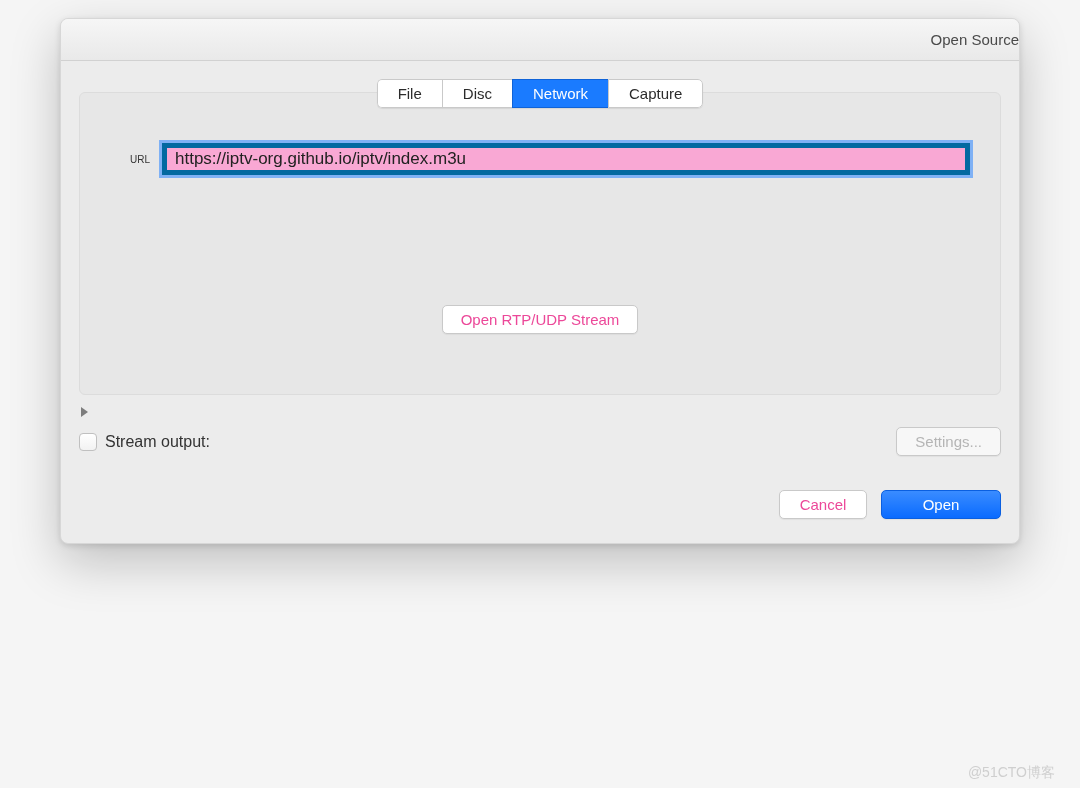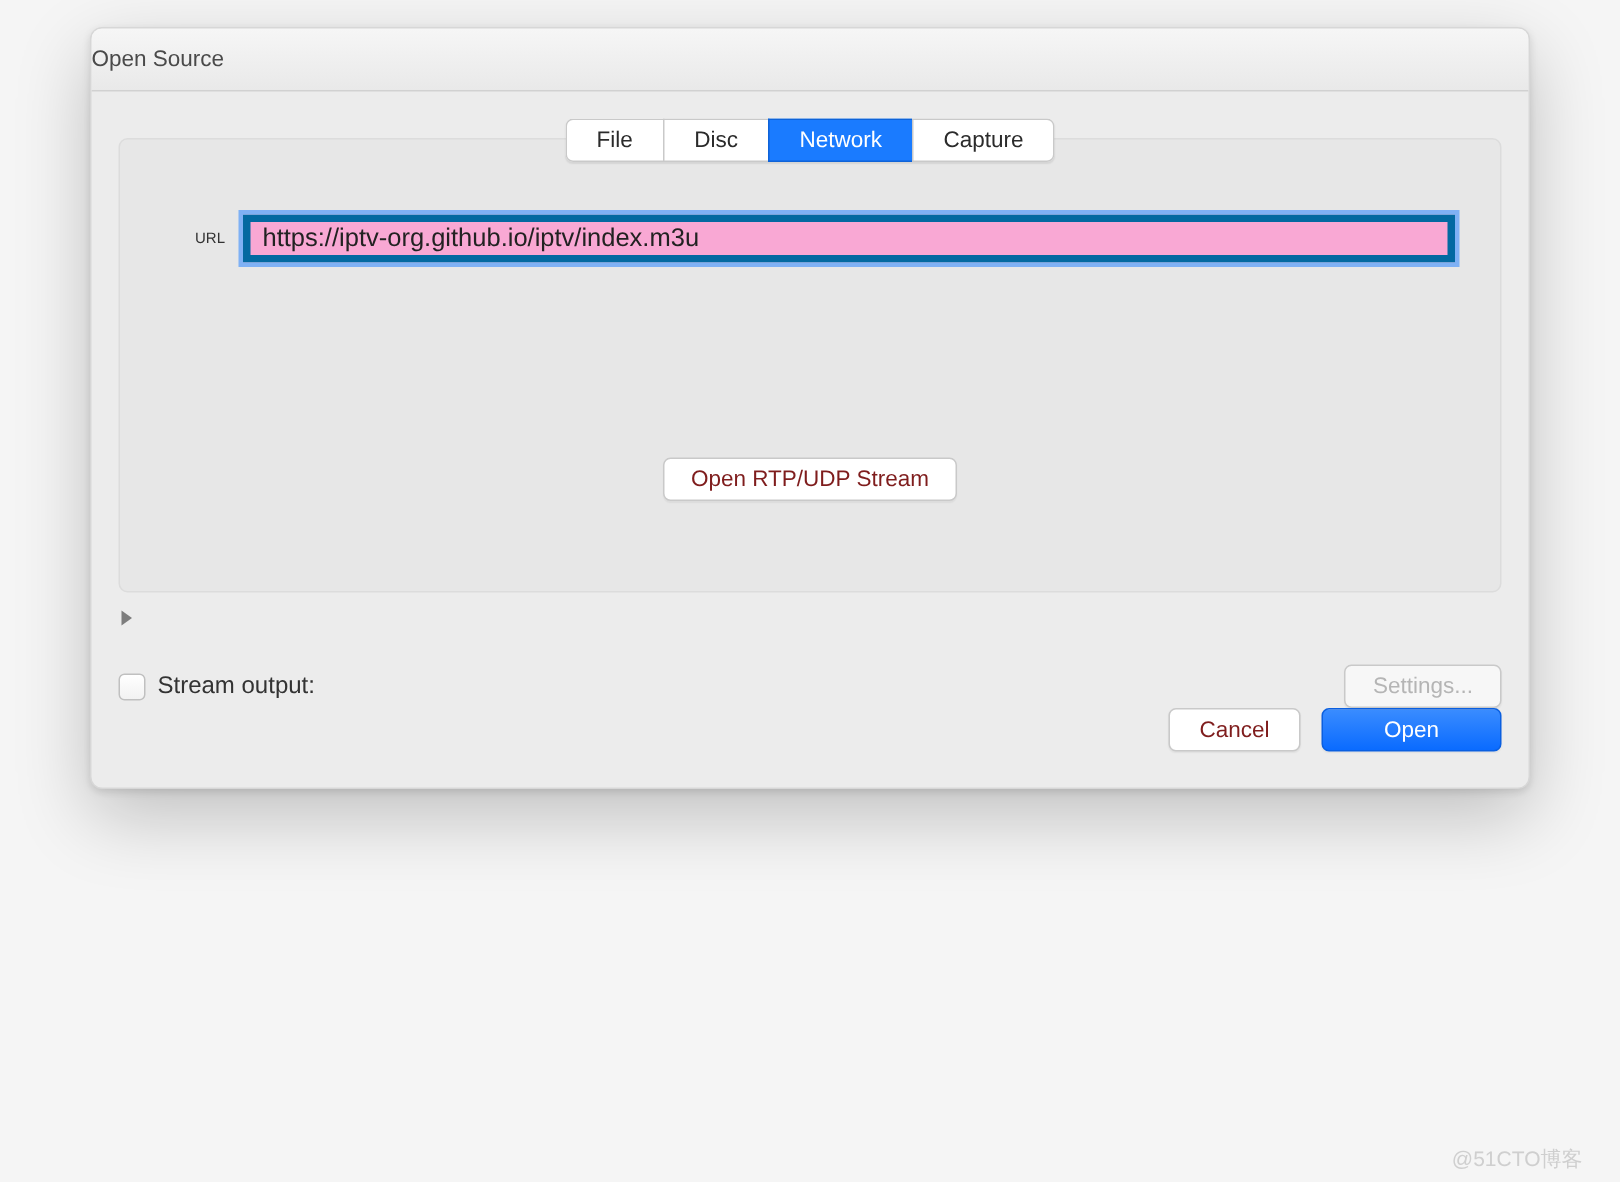--- a/index.html
+++ b/index.html
@@ -21,21 +21,21 @@
       box-shadow: 0 18px 50px rgba(0,0,0,0.22), 0 2px 6px rgba(0,0,0,0.12);
       overflow: hidden;
       border: 1px solid #d7d7d7;
     }
     .titlebar {
       height: 42px;
       background: linear-gradient(#f6f6f6, #e9e9e9);
       border-bottom: 1px solid #d1d1d1;
       display: flex;
       align-items: center;
-      justify-content: flex-start;
+      justify-content: flex-end;
       font-size: 15px;
       font-weight: 500;
       color: #4a4a4a;
     }
     .content {
       padding: 18px 18px 24px 18px;
     }
     .segmented {
       display: flex;
       justify-content: center;
@@ -110,21 +110,21 @@
       justify-content: center;
       margin-top: 130px;
       margin-bottom: 30px;
     }
     .mac-button {
       background: #fff;
       border: 1px solid #c9c9c9;
       border-radius: 5px;
       padding: 5px 18px;
       font-size: 15px;
-      color: #7f1d1d;
+      color: #ec4899;
       box-shadow: 0 1px 1px rgba(0,0,0,0.05);
       cursor: pointer;
     }
     .mac-button.primary {
       background: linear-gradient(#3a8cff, #0a6bff);
       border: 1px solid #0a5fe0;
       color: #fff;
     }
     .mac-button.disabled {
       color: #b5b5b5;
@@ -144,34 +144,35 @@
       width: 0; height: 0;
       border-top: 5px solid transparent;
       border-bottom: 5px solid transparent;
       border-left: 7px solid #7d7d7d;
       margin-left: 2px;
     }
     .stream-row {
       display: flex;
       align-items: center;
       justify-content: space-between;
-      margin-top: 26px;
+      margin-top: 10px;
     }
     .stream-left { display: flex; align-items: center; gap: 8px; }
     .checkbox {
       width: 18px; height: 18px;
       border: 1px solid #c0c0c0;
       border-radius: 4px;
       background: linear-gradient(#fff,#f2f2f2);
     }
     .stream-label { font-size: 16px; color: #333; }
     .bottom-actions {
       display: flex;
       justify-content: flex-end;
       gap: 14px;
+      margin-top: 34px;
       align-items: center;
     }
     .bottom-actions .mac-button { min-width: 88px; }
     .bottom-actions .mac-button.primary { min-width: 120px; }
     .watermark {
       position: absolute;
       right: 25px;
       bottom: 6px;
       font-size: 14px;
       color: #cfcfcf;

